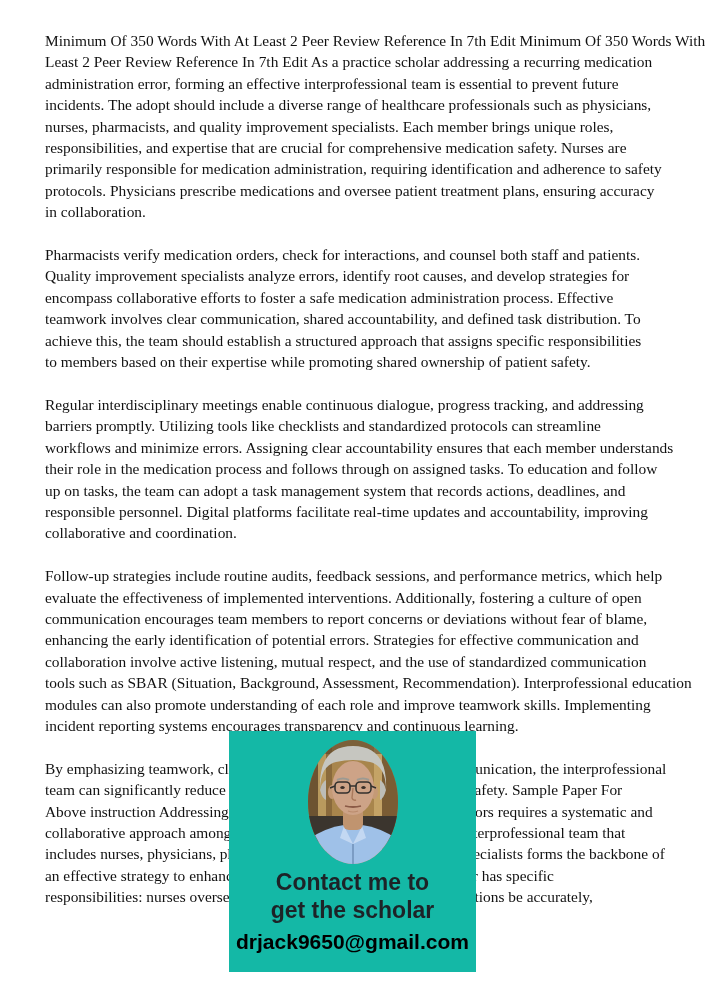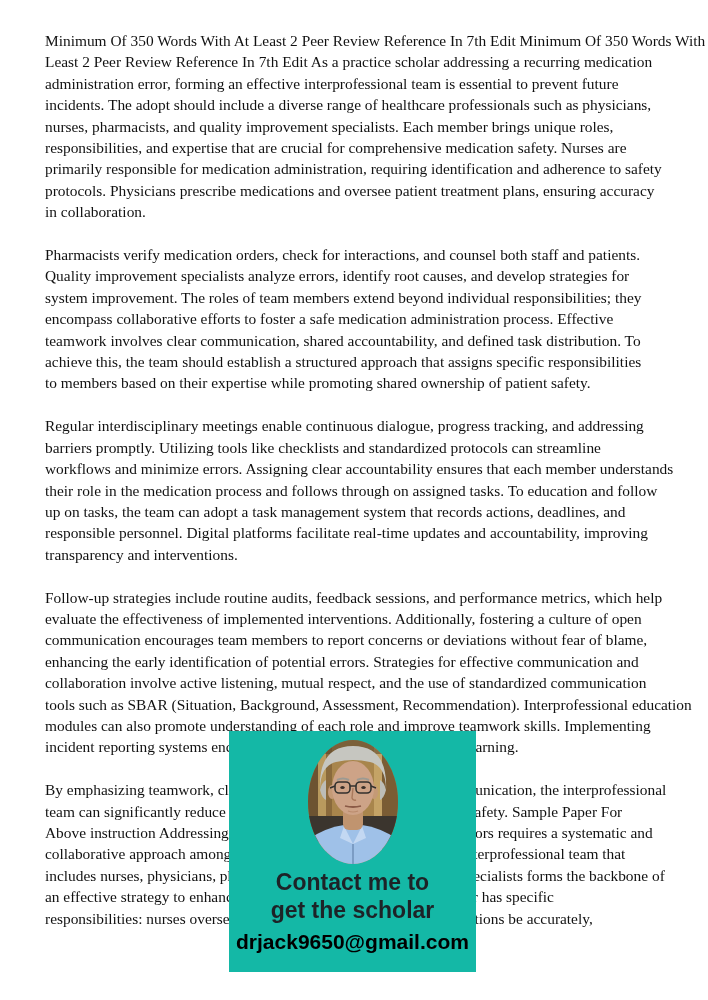--- a/index.html
+++ b/index.html
@@ -83,34 +83,33 @@
         <div class="line">incidents. The adopt should include a diverse range of healthcare professionals such as physicians,</div>
         <div class="line">nurses, pharmacists, and quality improvement specialists. Each member brings unique roles,</div>
         <div class="line">responsibilities, and expertise that are crucial for comprehensive medication safety. Nurses are</div>
         <div class="line">primarily responsible for medication administration, requiring identification and adherence to safety</div>
         <div class="line">protocols. Physicians prescribe medications and oversee patient treatment plans, ensuring accuracy</div>
         <div class="line">in collaboration.</div>
       </div>
       <div class="paragraph">
         <div class="line">Pharmacists verify medication orders, check for interactions, and counsel both staff and patients.</div>
         <div class="line">Quality improvement specialists analyze errors, identify root causes, and develop strategies for</div>
-        <div class="line">system improvement. The roles of team members extend beyond individual responsibilities; they</div>
         <div class="line">encompass collaborative efforts to foster a safe medication administration process. Effective</div>
         <div class="line">teamwork involves clear communication, shared accountability, and defined task distribution. To</div>
         <div class="line">achieve this, the team should establish a structured approach that assigns specific responsibilities</div>
         <div class="line">to members based on their expertise while promoting shared ownership of patient safety.</div>
       </div>
       <div class="paragraph">
         <div class="line">Regular interdisciplinary meetings enable continuous dialogue, progress tracking, and addressing</div>
         <div class="line">barriers promptly. Utilizing tools like checklists and standardized protocols can streamline</div>
         <div class="line">workflows and minimize errors. Assigning clear accountability ensures that each member understands</div>
         <div class="line">their role in the medication process and follows through on assigned tasks. To education and follow</div>
         <div class="line">up on tasks, the team can adopt a task management system that records actions, deadlines, and</div>
         <div class="line">responsible personnel. Digital platforms facilitate real-time updates and accountability, improving</div>
-        <div class="line">transparency and interventions.</div>
+        <div class="line">collaborative and coordination.</div>
       </div>
       <div class="paragraph">
         <div class="line">Follow-up strategies include routine audits, feedback sessions, and performance metrics, which help</div>
         <div class="line">evaluate the effectiveness of implemented interventions. Additionally, fostering a culture of open</div>
         <div class="line">communication encourages team members to report concerns or deviations without fear of blame,</div>
         <div class="line">enhancing the early identification of potential errors. Strategies for effective communication and</div>
         <div class="line">collaboration involve active listening, mutual respect, and the use of standardized communication</div>
         <div class="line">tools such as SBAR (Situation, Background, Assessment, Recommendation). Interprofessional education</div>
         <div class="line">modules can also promote understanding of each role and improve teamwork skills. Implementing</div>
         <div class="line">incident reporting systems encourages transparency and continuous learning.</div>

